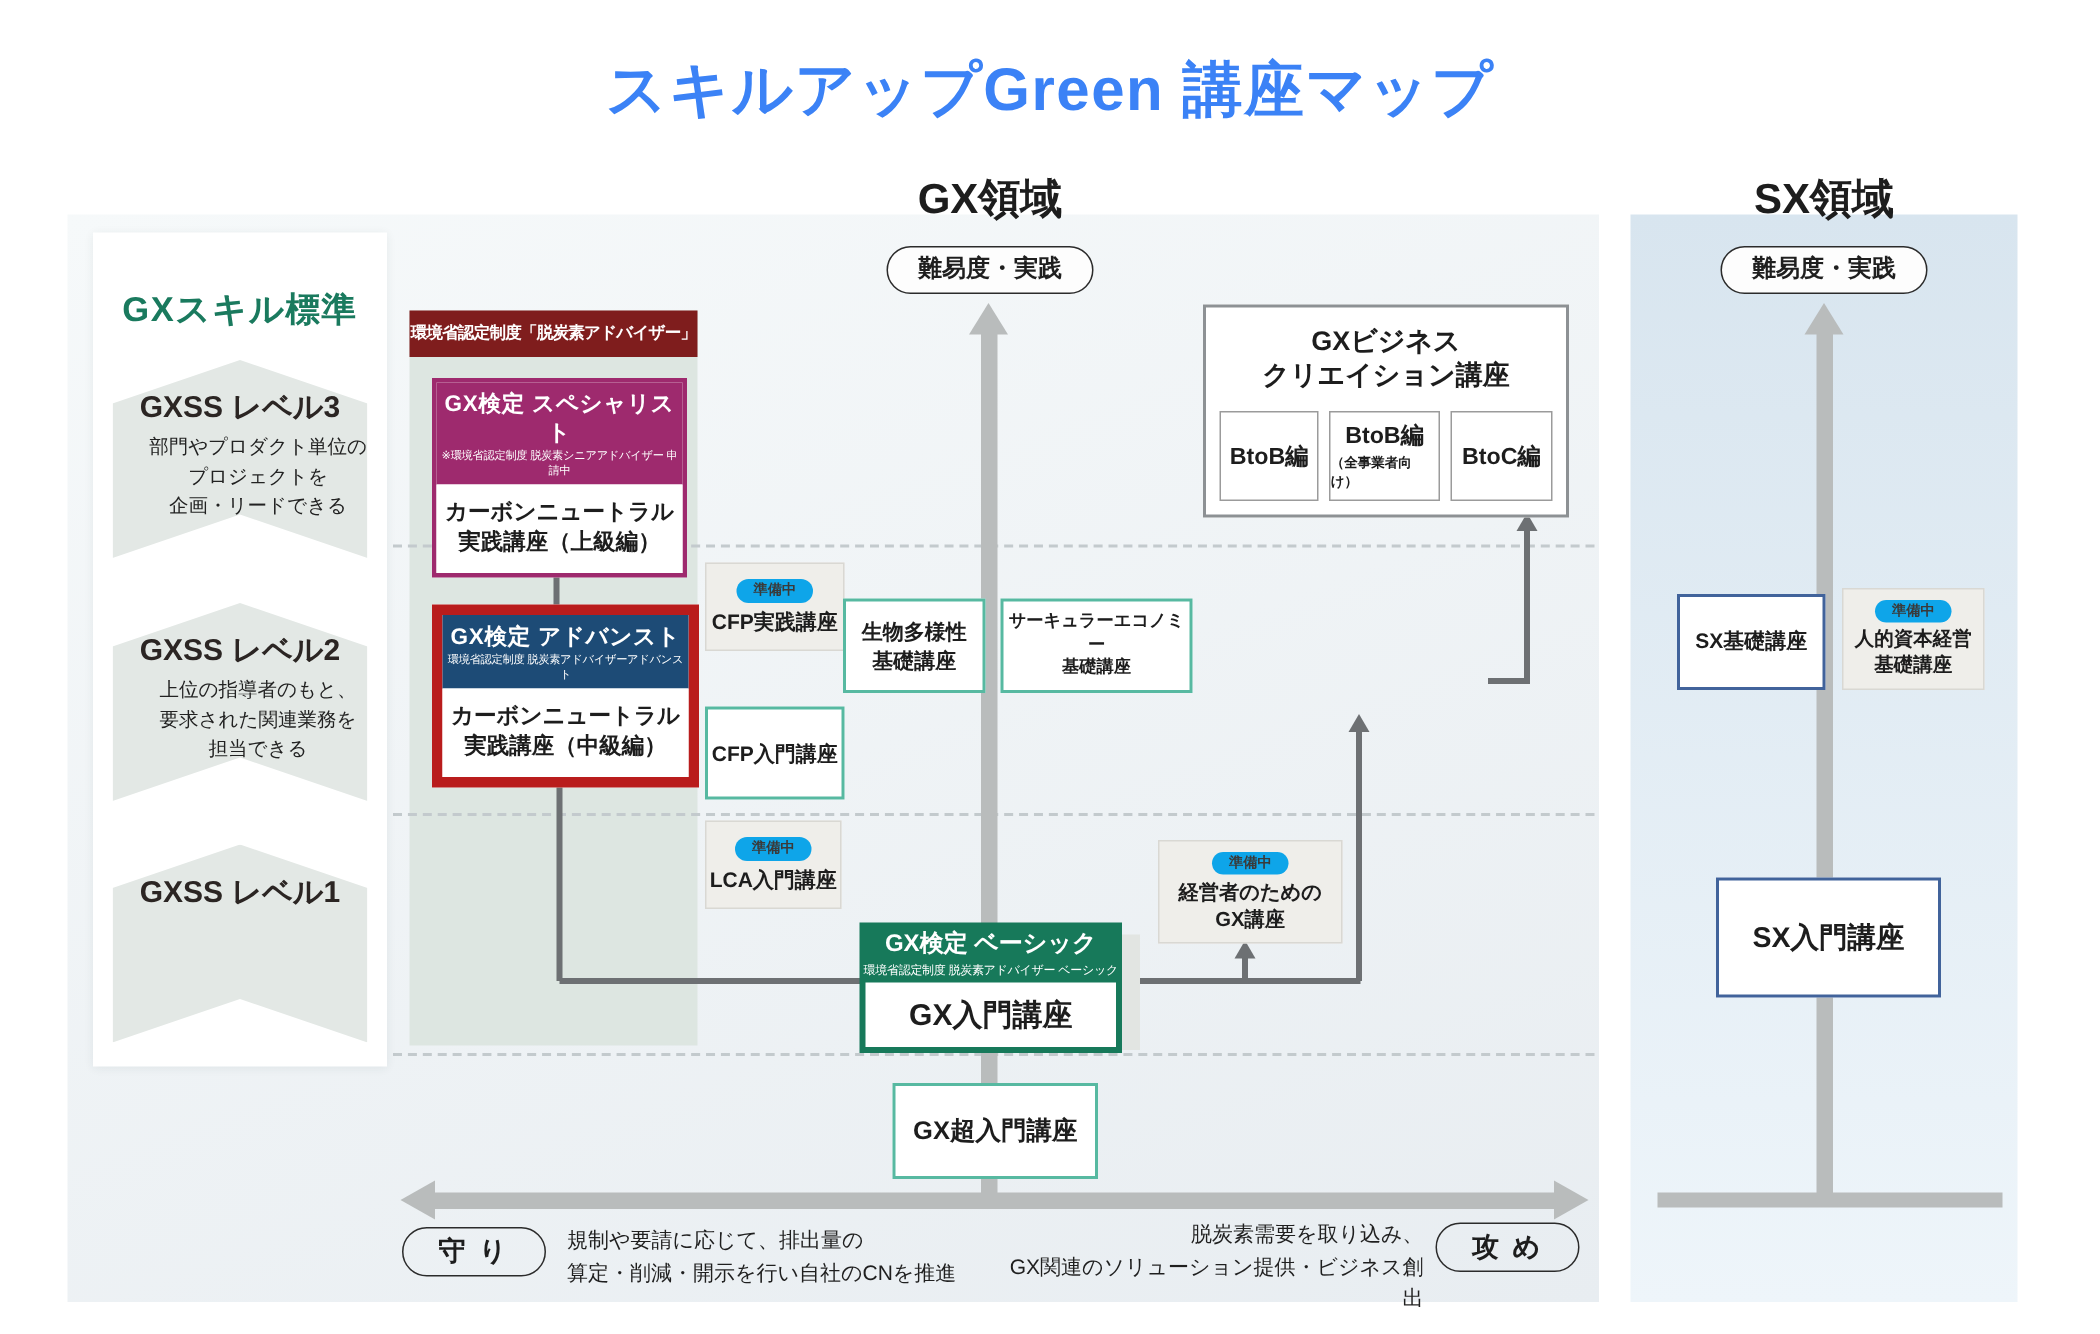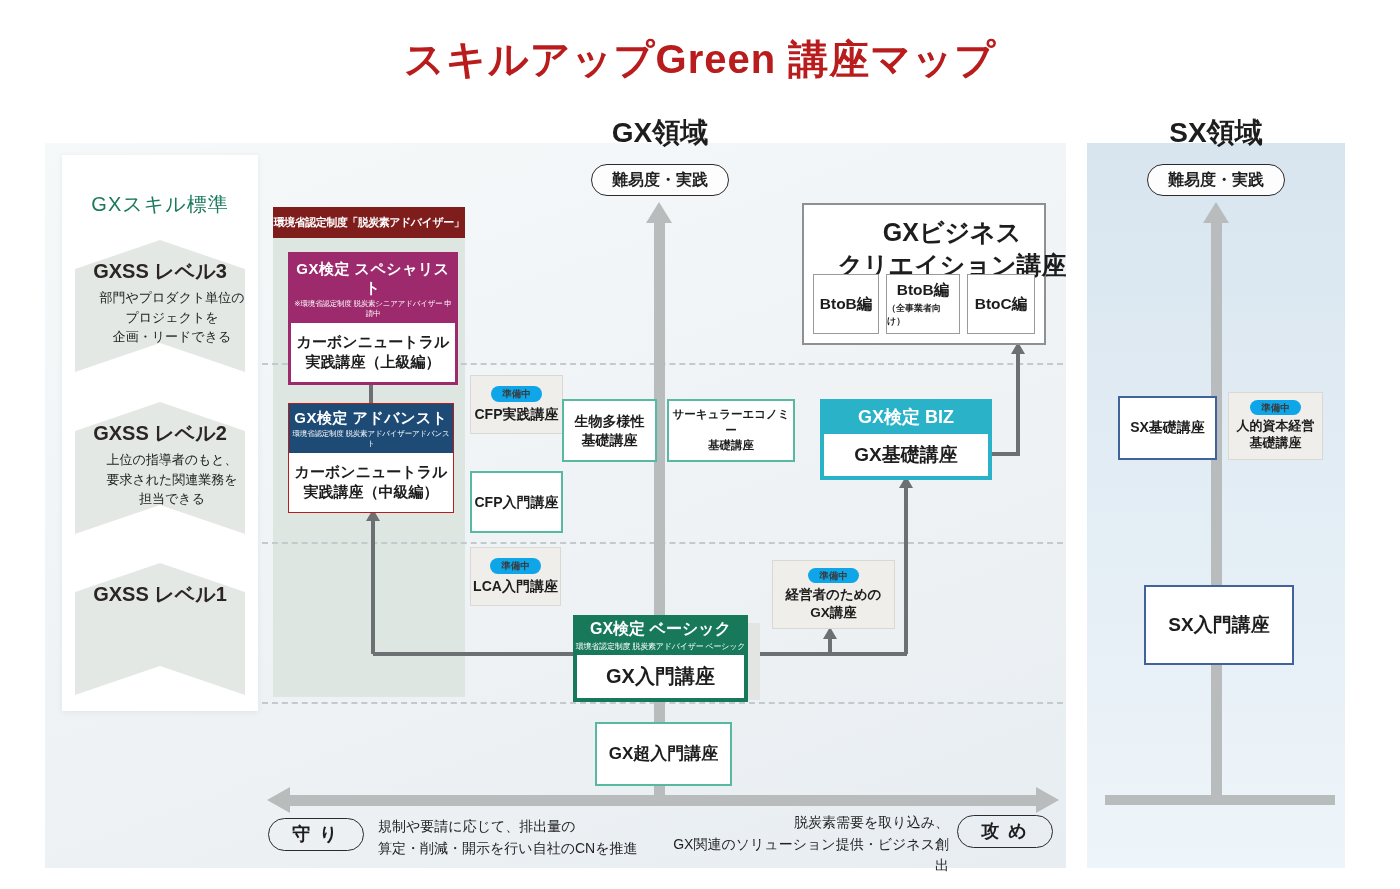--- a/index.html
+++ b/index.html
@@ -1,40 +1,40 @@
 <!DOCTYPE html>
 <html><head>
 <meta charset="utf-8">
 <style>
   html,body{margin:0;padding:0;background:#ffffff;}
   body{width:1400px;height:889px;position:relative;font-family:"Liberation Sans","DejaVu Sans",sans-serif;color:#1f1f1f;}
   .abs{position:absolute;}
   #canvas{position:absolute;left:0;top:0;width:1400px;height:889px;overflow:hidden;}
 
   
-  #page-title{left:0;top:32px;width:1400px;text-align:center;font-size:40px;font-weight:bold;letter-spacing:1px;color:#b91c1c;}
+  #page-title{left:0;top:32px;width:1400px;text-align:center;font-size:40px;font-weight:bold;letter-spacing:1px;color:#3b82f6;}
   .region-label{font-size:28px;font-weight:bold;text-align:center;color:#1d1d1d;}
   #gx-region{left:560px;top:114px;width:200px;}
   #sx-region{left:1116px;top:114px;width:200px;}
   .axis-pill{height:30px;line-height:30px;padding:0 20px;border:1.5px solid #2b2b2b;border-radius:17px;background:#fdfdfd;font-size:16px;font-weight:600;transform:translateX(-50%);white-space:nowrap;z-index:5;}
   #gx-axis-pill{left:660px;top:164px;}
   #sx-axis-pill{left:1216px;top:164px;}
 
   
   #gx-panel{left:45px;top:143px;width:1021px;height:725px;background:linear-gradient(160deg,#f6f9fa 0%,#e8edf1 100%);z-index:0;}
   #sx-panel{left:1087px;top:143px;width:258px;height:725px;background:linear-gradient(180deg,#d8e5ef 0%,#eef5fa 100%);z-index:0;}
   #moe-panel{left:273px;top:207px;width:192px;height:490px;background:#dde6e1;z-index:1;}
   #moe-header{left:273px;top:207px;width:192px;height:31px;line-height:31px;background:#7f1d1d;color:#fff;font-size:11px;letter-spacing:-0.5px;font-weight:bold;text-align:center;z-index:4;}
 
   .dash{left:262px;width:801px;height:0;border-top:2px dashed #c3cacd;z-index:2;}
   #dash1{top:363px;} #dash2{top:542px;} #dash3{top:702px;}
 
   
   #sidebar{left:62px;top:155px;width:196px;height:556px;background:#ffffff;box-shadow:0 1px 6px rgba(40,60,70,.08);z-index:3;}
-  #sidebar-title{position:absolute;left:0;top:36px;width:100%;text-align:center;font-size:20px;font-weight:normal;color:#1a7a5e;letter-spacing:1px;}
+  #sidebar-title{position:absolute;left:0;top:36px;width:100%;text-align:center;font-size:23px;font-weight:bold;color:#1a7a5e;letter-spacing:1px;}
   .level{position:absolute;left:13px;width:170px;height:132px;}
   .chev{position:absolute;left:0;top:0;width:100%;height:100%;background:#e3e8e5;
         clip-path:polygon(0 22%,50% 0,100% 22%,100% 100%,50% 78%,0 100%);}
   .lvl-name{position:absolute;left:0;top:18px;width:100%;text-align:center;font-size:20px;font-weight:bold;color:#2b2523;}
   .lvl-desc{position:absolute;left:-13px;top:48px;width:220px;text-align:center;font-size:13px;line-height:1.5;color:#222;white-space:pre-line;}
   #level3{top:85px;} #level2{top:247px;} #level1{top:408px;}
 
   
   .axisbar{background:#b9bcbc;z-index:2;}
   #gx-vaxis{left:654px;top:222px;width:11px;height:576px;}
@@ -59,36 +59,36 @@
   #c-bc-v{left:1016px;top:351px;width:4px;height:105px;} #c-bc-v-h{left:1011px;top:342px;}
 
   
   .certbox{width:164px;background:#fff;z-index:4;text-align:center;}
   .cert-head{color:#fff;padding:5px 2px 4px;}
   .cert-head .h{font-size:15px;font-weight:bold;letter-spacing:0.5px;}
   .cert-head .sub{font-size:7.5px;margin-top:1px;letter-spacing:-0.2px;}
   .cert-body{background:#fff;font-size:15px;font-weight:bold;line-height:1.35;padding:9px 0;white-space:pre-line;color:#1d1d1d;}
   #box-specialist{left:288px;top:252px;border:3px solid #9e2a6e;}
   #box-specialist .cert-head{background:#9e2a6e;}
-  #box-advanced{left:288px;top:403px;border:1px solid #b91c1c;}
+  #box-advanced{left:288px;top:403px;border:7px solid #b91c1c;}
   #box-advanced .cert-head{background:#1d4b76;}
 
   #basic-backdrop{left:583px;top:623px;width:177px;height:77px;background:#e2e5e2;z-index:3;}
   #box-basic{left:573px;top:615px;width:175px;background:#17795a;z-index:4;text-align:center;padding-bottom:4px;}
   #box-basic .h{color:#fff;font-size:16px;font-weight:bold;padding-top:4px;}
   #box-basic .sub{color:#fff;font-size:8px;padding:1px 0 3px;letter-spacing:-0.2px;}
   #box-basic .bb{background:#fff;margin:0 4px;font-size:20px;font-weight:bold;padding:8px 0;color:#1d1d1d;}
 
   #box-biz{left:820px;top:399px;width:172px;background:#29b2c8;z-index:4;text-align:center;padding-bottom:4px;}
   #box-biz .h{color:#fff;font-size:18px;font-weight:bold;padding:6px 0 5px;}
   #box-biz .bb{background:#fff;margin:0 4px;font-size:19px;font-weight:bold;padding:8px 0;color:#1d1d1d;}
 
   
   #box-bc{left:802px;top:203px;width:240px;height:138px;background:#fff;border:2px solid #8d9194;z-index:4;}
-  #bc-title{position:absolute;left:0;top:11px;width:100%;text-align:center;font-size:25px;font-weight:bold;line-height:1.3;white-space:pre-line;color:#1d1d1d;margin-left:28px;}
+  #bc-title{position:absolute;left:0;top:11px;width:100%;text-align:center;font-size:18px;font-weight:bold;line-height:1.3;white-space:pre-line;color:#1d1d1d;}
   #bc-row{position:absolute;left:9px;right:9px;bottom:9px;display:flex;gap:7px;justify-content:center;}
   .edition{border:1.5px solid #9b9b9b;height:58px;display:flex;flex-direction:column;align-items:center;justify-content:center;background:#fff;}
   .edition .el{font-size:15.5px;font-weight:bold;color:#1d1d1d;}
   .edition .note{font-size:9px;font-weight:bold;margin-top:1px;color:#1d1d1d;}
   #ed1{flex:1 1 66px;} #ed2{flex:1 1 74px;} #ed3{flex:1 1 68px;}
 
   
   .tealbox{background:#fff;border:2px solid #57b9a1;display:flex;align-items:center;justify-content:center;text-align:center;font-weight:bold;color:#1d1d1d;white-space:pre-line;line-height:1.35;z-index:4;}
   #box-bio{left:562px;top:399px;width:91px;height:59px;font-size:14px;}
   #box-circ{left:667px;top:399px;width:124px;height:59px;font-size:11.5px;}
@@ -197,24 +197,20 @@
 実践講座（中級編）</div>
   </div>
 
   <div class="abs" id="basic-backdrop"></div>
   <div class="abs" id="box-basic">
     <div class="h">GX検定 ベーシック</div>
     <div class="sub">環境省認定制度 脱炭素アドバイザー ベーシック</div>
     <div class="bb">GX入門講座</div>
   </div>
 
-  <div class="abs" id="box-biz">
-    <div class="h">GX検定 BIZ</div>
-    <div class="bb">GX基礎講座</div>
-  </div>
 
   <div class="abs" id="box-bc">
     <div id="bc-title">GXビジネス
 クリエイション講座</div>
     <div id="bc-row">
       <div class="edition" id="ed1">
         <div class="el">BtoB編</div>
       </div>
       <div class="edition" id="ed2">
         <div class="el">BtoB編</div>

